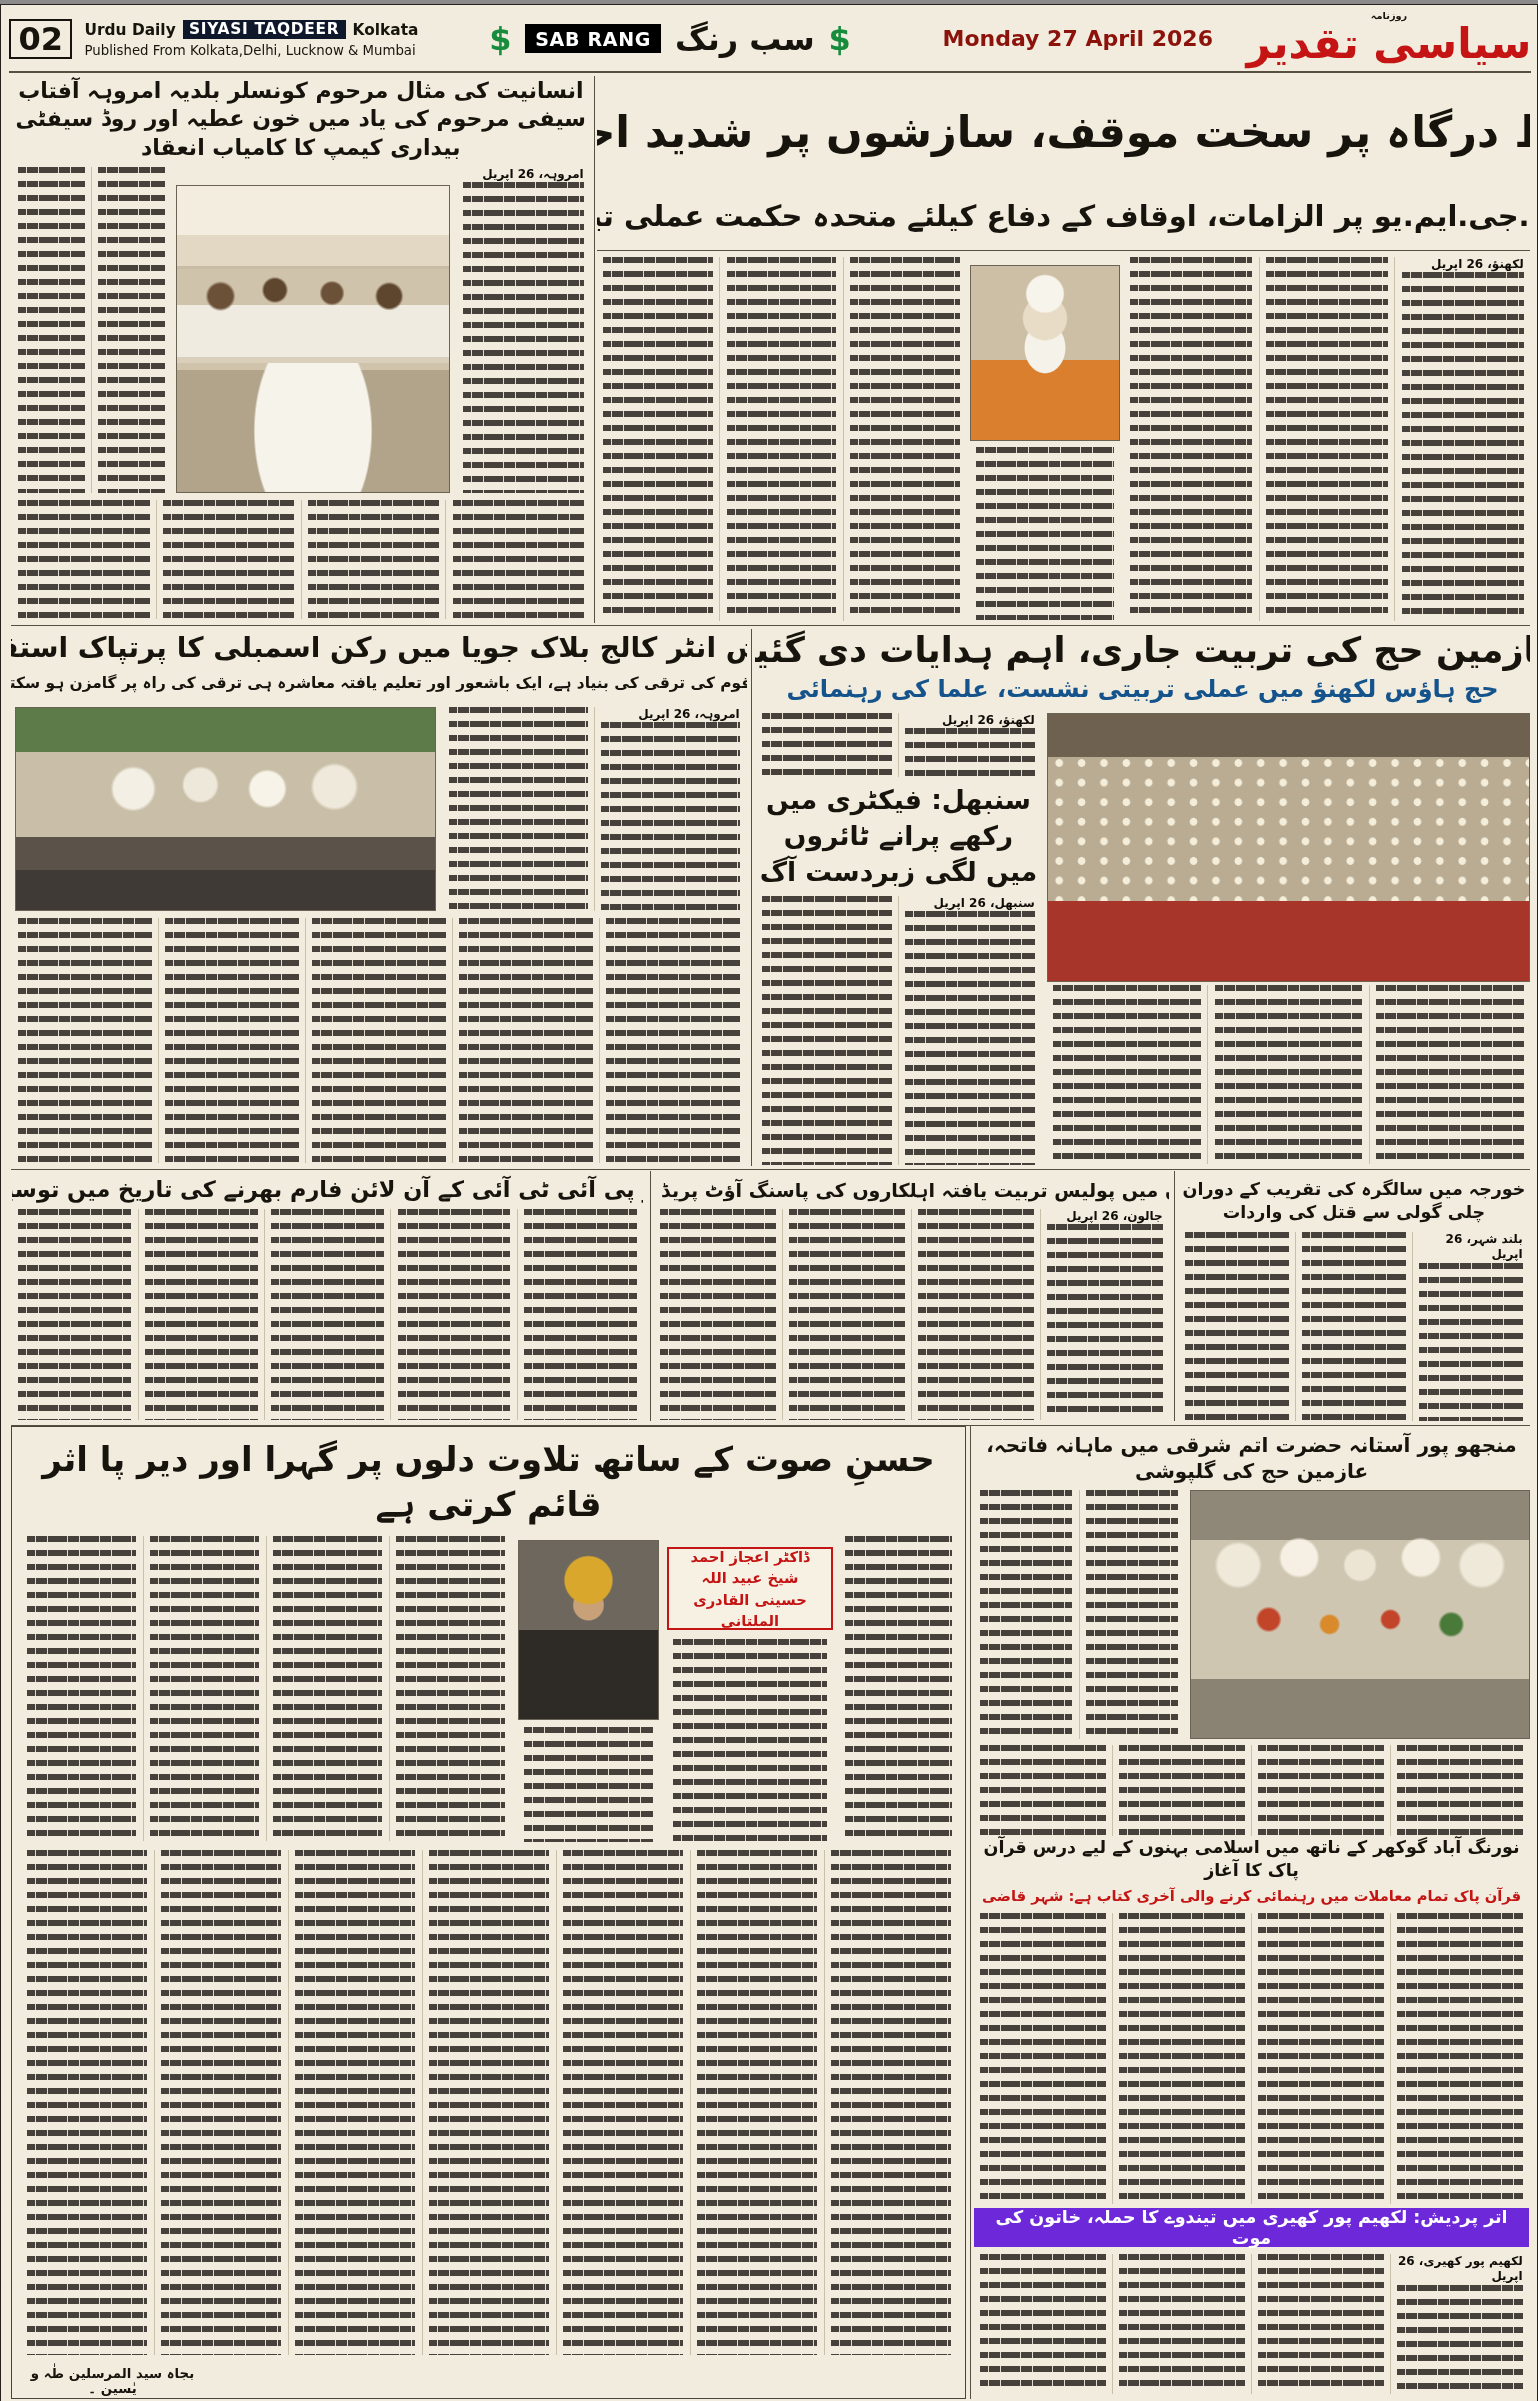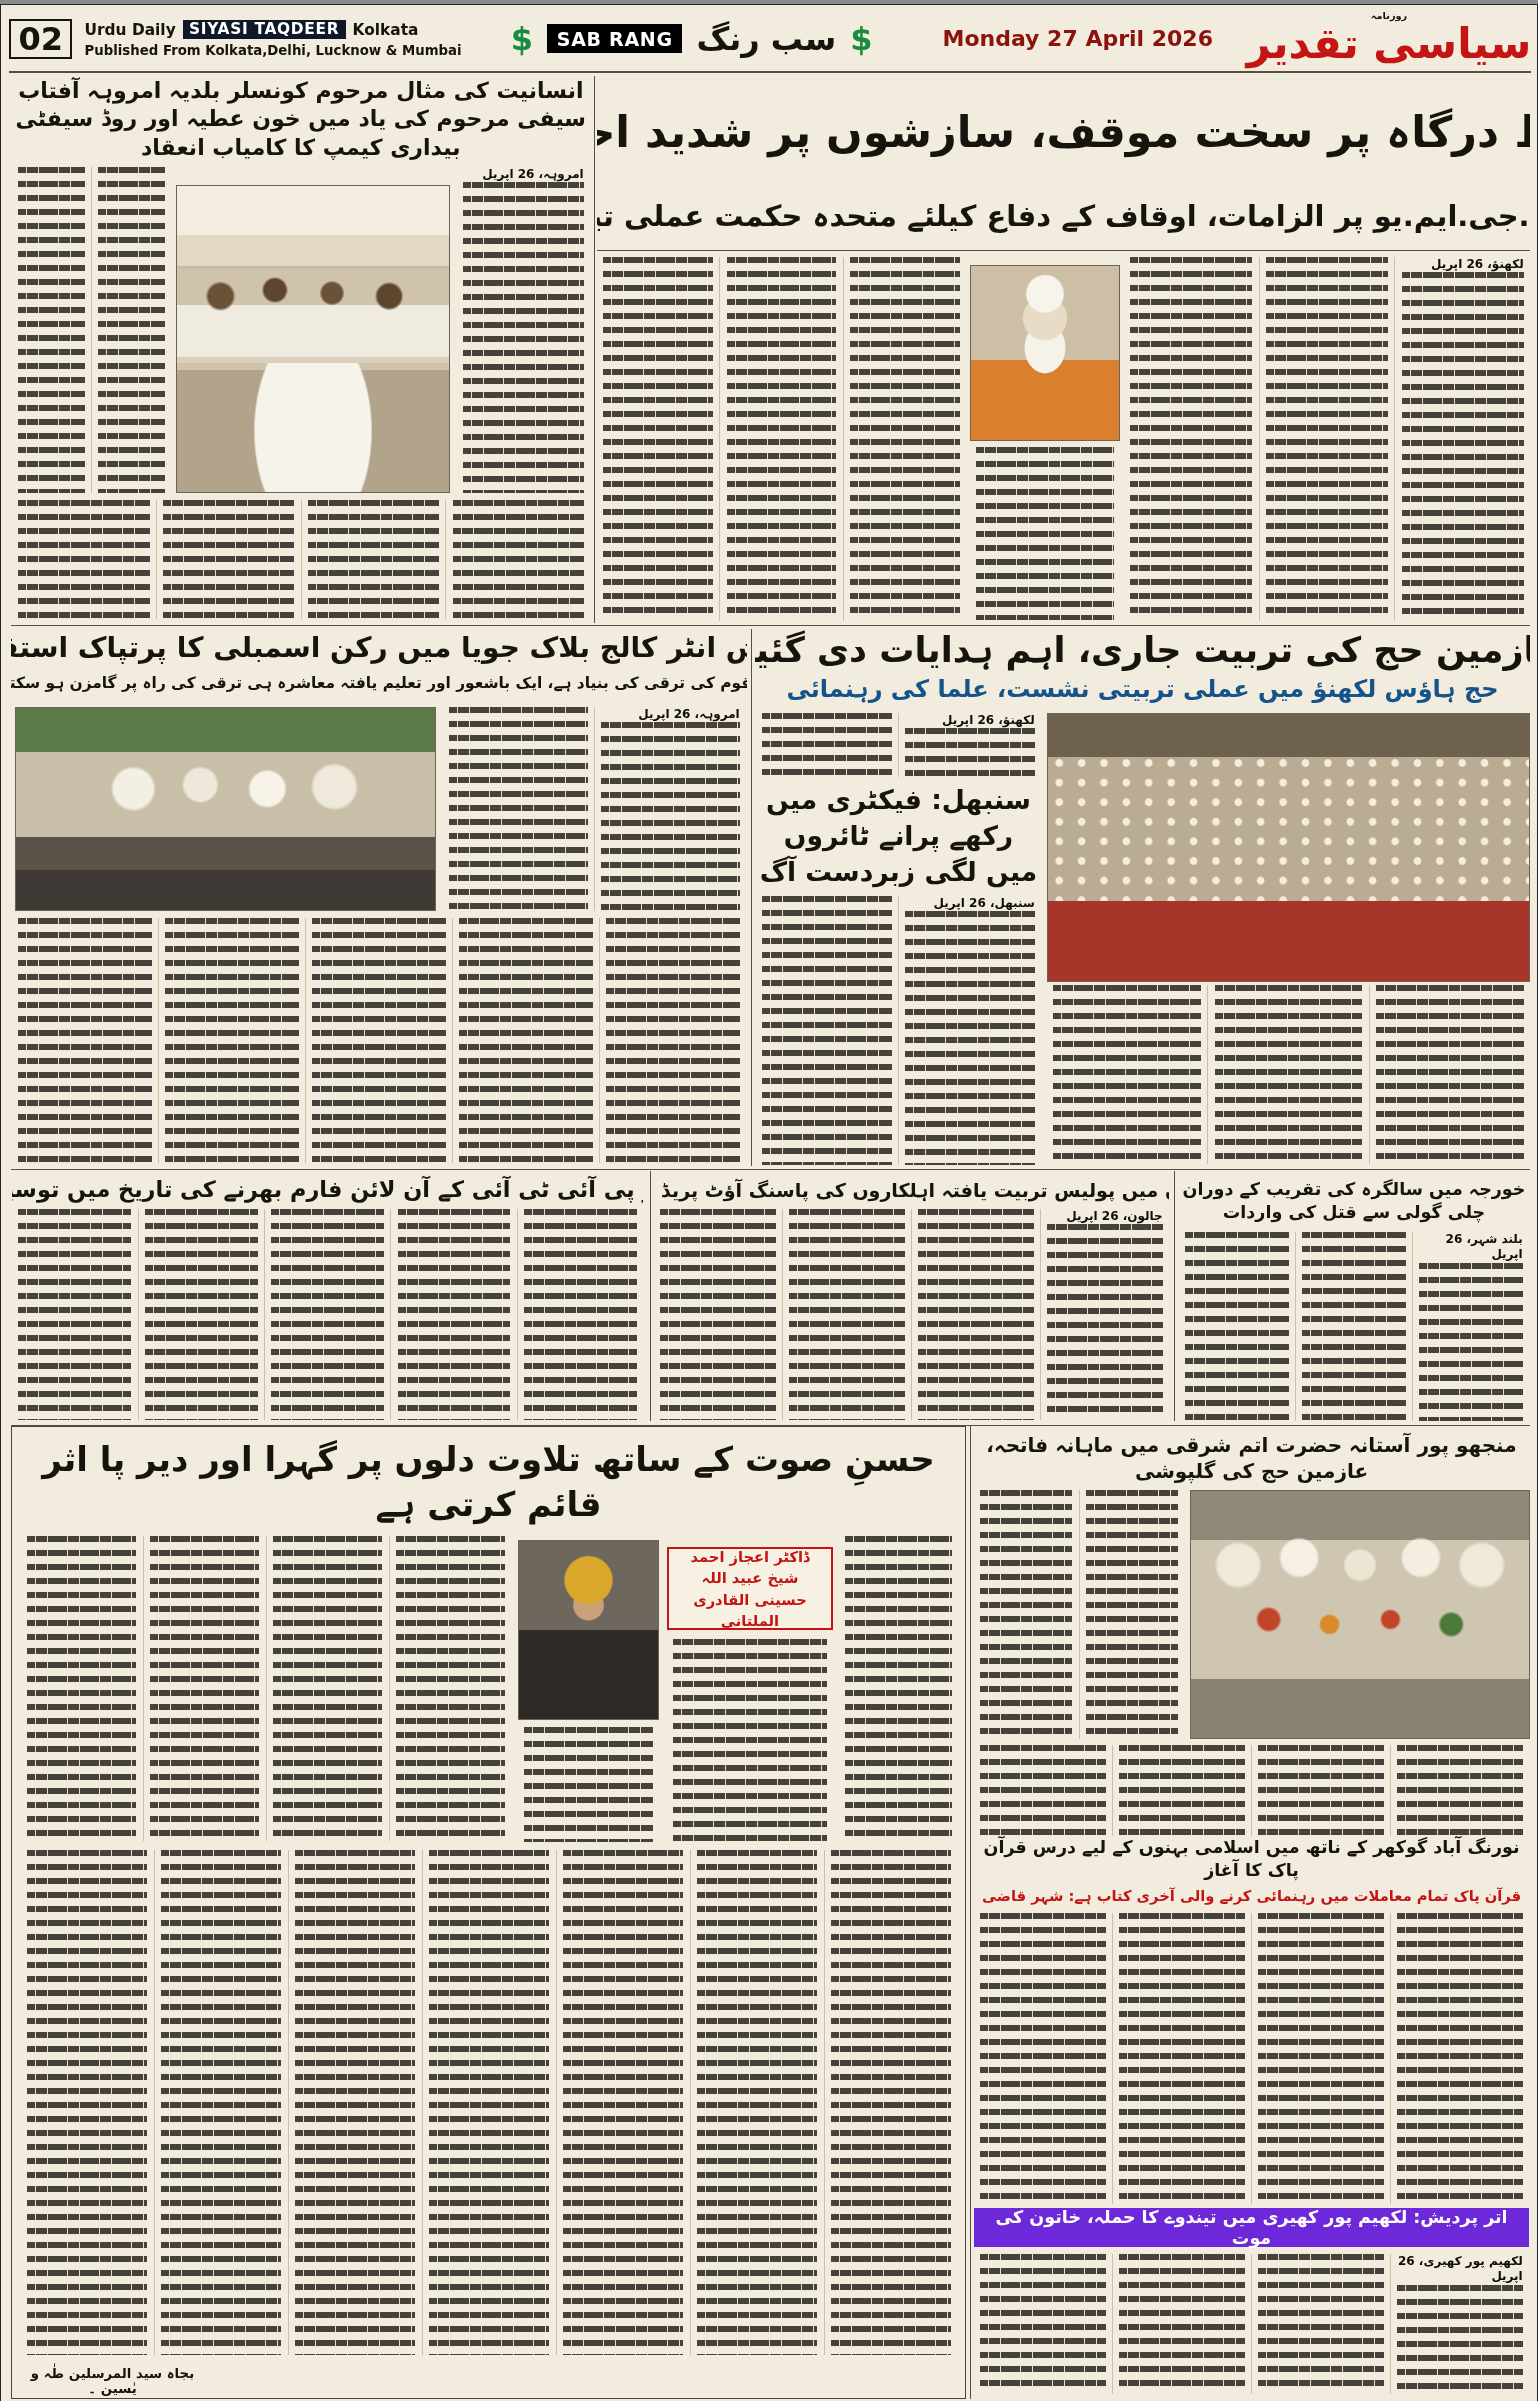--- a/index.html
+++ b/index.html
@@ -6,21 +6,21 @@
   html,body{background:#8b8b8b}
   body{font-family:"DejaVu Sans",sans-serif}
   .page{position:relative;width:1538px;height:2401px;margin:4px auto;background:#f1ecdd;border:1.4px solid #26211a;overflow:hidden}
 
   
   .masthead{position:absolute;left:8.4px;top:4.2px;width:1522px;height:59px;display:flex;align-items:center;gap:12.6px}
   .pgnum{border:2.1px solid #17130d;font-size:32px;font-weight:bold;line-height:1;padding:2.1px 7px;color:#17130d}
   .nameblock{display:flex;flex-direction:column;gap:3.5px}
   .nb1{font-size:15.4px;font-weight:bold;color:#17130d;display:flex;gap:7px;align-items:flex-end;white-space:nowrap}
   .papername{background:#0f172a;color:#fff;padding:0.7px 6.3px;letter-spacing:0.7px}
-  .nb2{font-size:13.3px;font-weight:bold;color:#17130d;white-space:nowrap}
+  .nb2{font-size:13.3px;font-weight:normal;color:#17130d;white-space:nowrap}
   .sabwrap{display:flex;align-items:center;gap:14px;margin:0 auto}
   .dollar{color:#168c3c;font-size:32px;font-weight:bold;line-height:1}
   .sabbox{background:#000000;color:#fff;font-size:19px;font-weight:bold;padding:3.5px 9.8px;letter-spacing:0.7px}
   .sabur{font-size:32px;font-weight:bold;color:#17130d;direction:rtl}
   .issuedate{font-size:22px;font-weight:bold;color:#8c120c;white-space:nowrap;margin:0 21px}
   .mastur{text-align:center;min-width:231px}
   .mastur .small{font-size:9.8px;font-weight:bold;color:#17130d}
   .mastur .big{font-size:42px;font-weight:bold;color:#c41414;line-height:1.1}
 
   

